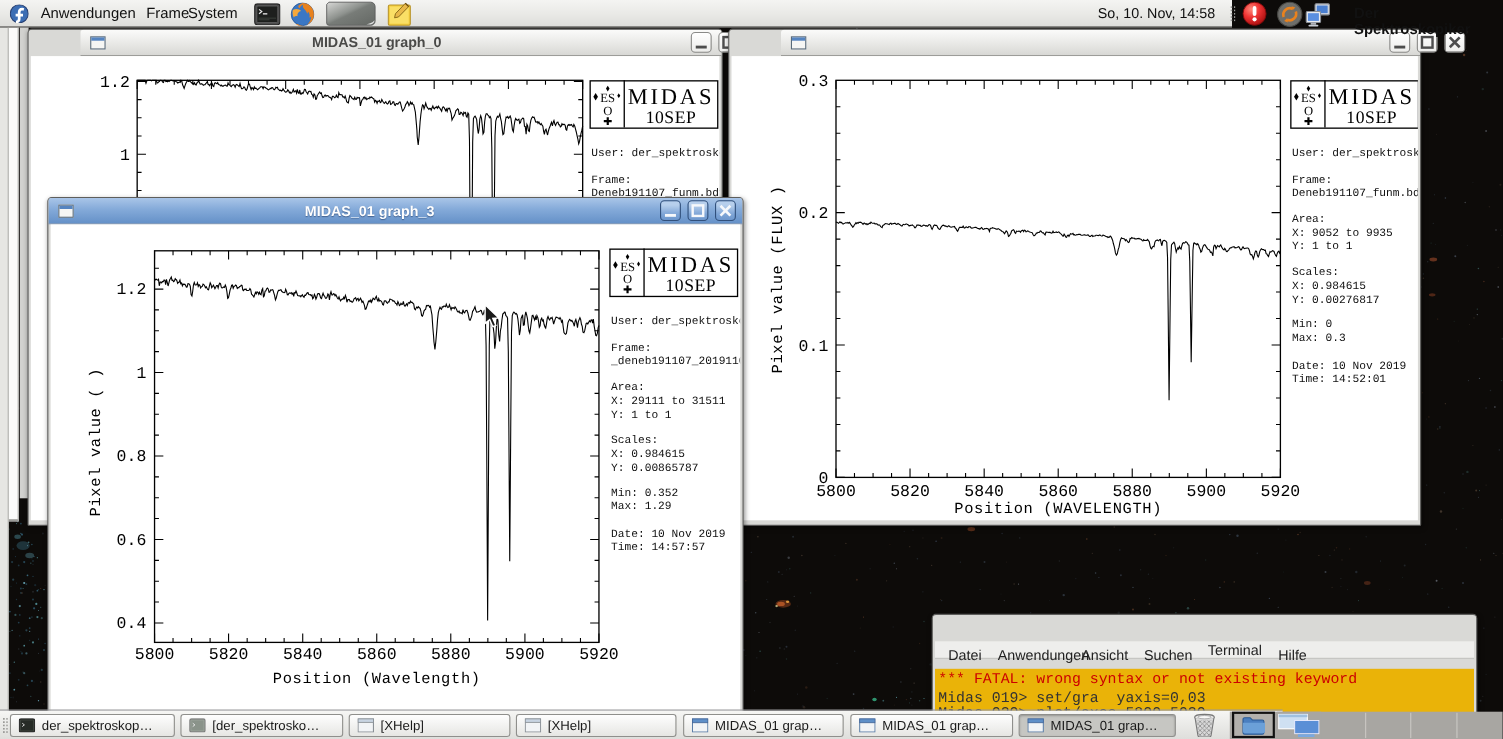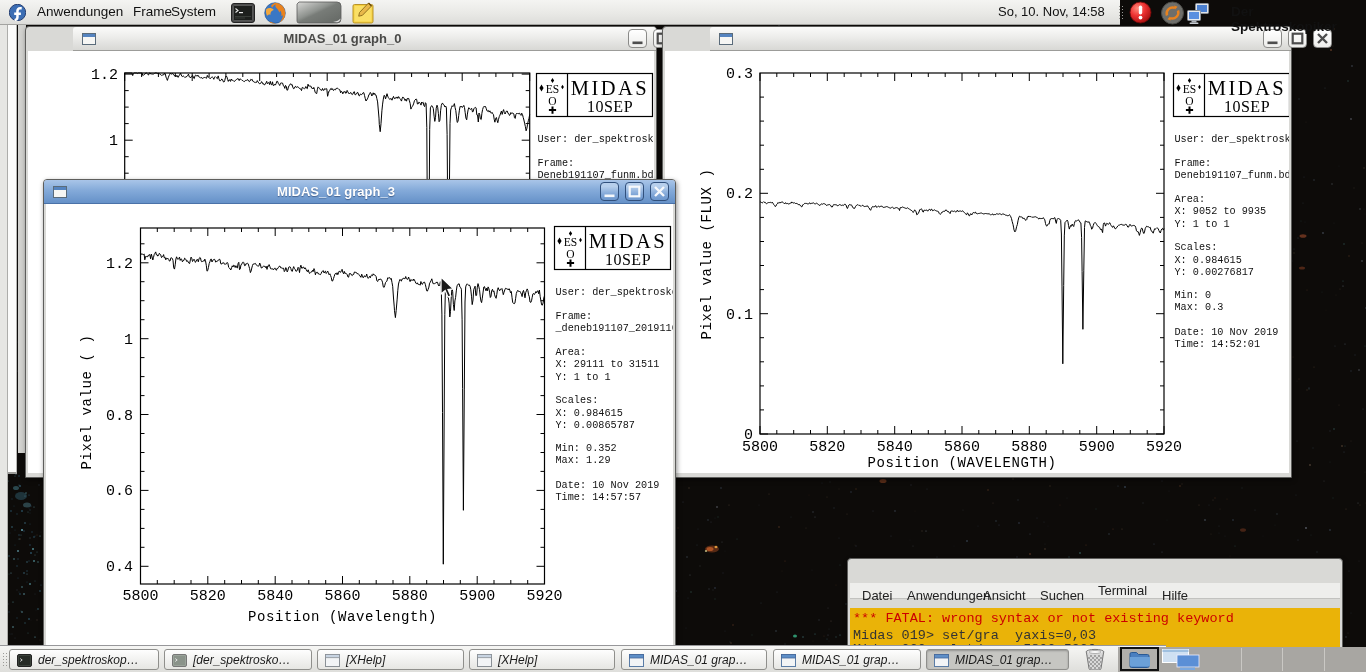--- a/index.html
+++ b/index.html
@@ -30,21 +30,21 @@
 .miniwin-t { position:absolute; left:0; top:0; right:0; height:3px; background:#5584c0; }
 .termicon { position:absolute; left:8px; top:5px; }
 .tmenu { position:absolute; left:2px; right:2px; top:24px; height:16px; background:#eeeeec;
   border-bottom:1px solid #c2c2bf; font-size:13px; color:#222; }
 .tbody { position:absolute; left:2px; right:2px; top:49px; bottom:0; background:#eab308; overflow:hidden;
   font-family:"Liberation Mono", monospace; font-size:13.5px; white-space:pre; }
 .tl1 { position:absolute; left:3px; top:2.5px; color:#cc0000; }
 .tl2 { position:absolute; left:3px; top:19.5px; color:#333; }
 .tl3 { position:absolute; left:3px; top:33.5px; color:#333; }
 #taskbar { position:absolute; left:0; top:645px; width:1166px; height:27px; z-index:30;
-  background:linear-gradient(#f6f6f4,#dededb); border-top:1px solid #97979a;font-style:italic; }
+  background:linear-gradient(#f6f6f4,#dededb); border-top:1px solid #97979a; }
 .tkbtn { position:absolute; top:3px; height:21px; border:1px solid #8f8f8c; border-radius:3px;
   background:linear-gradient(#fefefe,#e6e6e3); overflow:hidden; }
 .tkbtn.pressed { background:#c6c6c2; box-shadow:inset 0 1px 2px rgba(0,0,0,0.25); }
 .tkic { position:absolute; left:7px; top:3px; }
 .tklbl { position:absolute; left:28px; top:3px; font-size:12px; color:#1a1a1a; }
 #wsarea { position:absolute; left:1118px; top:1px; width:248px; height:26px; background:#a8a6a2; }
 .wspane { position:absolute; top:1px; height:24px; }
 .wssep { position:absolute; top:2px; width:1px; height:23px; background:#cac8c4; }
 </style></head>
 <body>

